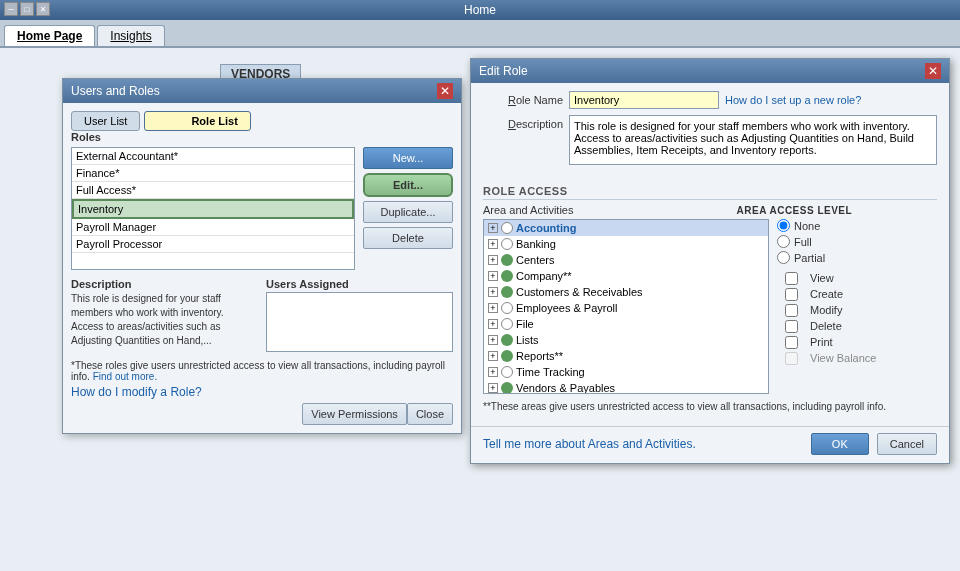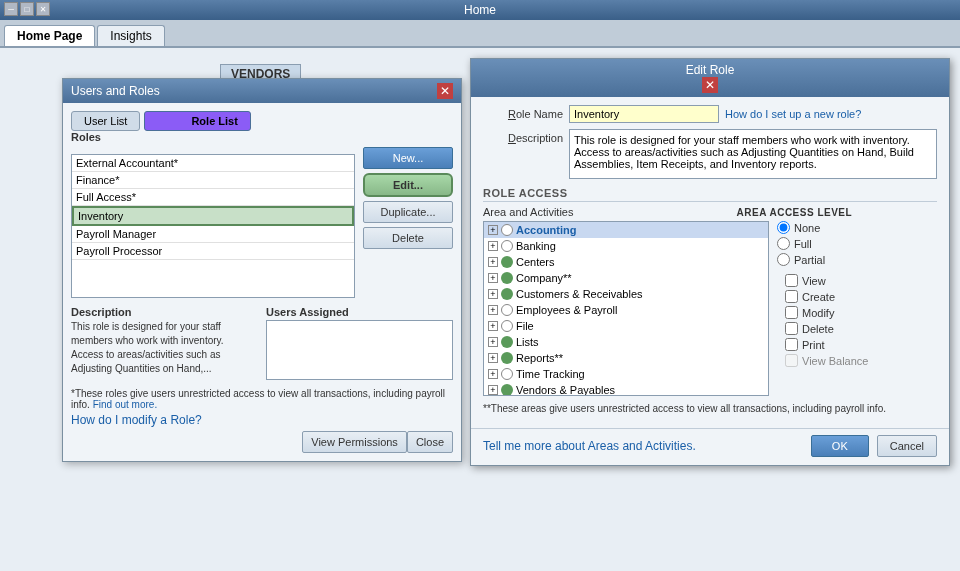--- a/index.html
+++ b/index.html
@@ -53,20 +53,21 @@
     }
     .tab {
       padding: 3px 12px;
       background: #e8eef4;
       border: 1px solid #8a9db0;
       border-bottom: none;
       cursor: pointer;
       font-size: 12px;
       margin-right: 2px;
       border-radius: 3px 3px 0 0;
+      text-decoration: underline;
     }
     .tab.active {
       background: #ffffff;
       font-weight: bold;
     }
 
     
     .main-area {
       background: #e8eef4;
       height: calc(571px - 48px);
@@ -128,21 +129,21 @@
     }
     .dialog-tab-btn {
       padding: 3px 12px;
       border: 1px solid #8a9db0;
       background: #d0dce8;
       cursor: pointer;
       font-size: 11px;
       border-radius: 3px;
     }
     .dialog-tab-btn.active {
-      background: #8b5cf6;
+      background: #fef9c3;
       border-color: #4a6f98;
       font-weight: bold;
       padding-left: 46px;
     }
 
     
     .roles-label {
       font-size: 11px;
       font-weight: bold;
       margin-bottom: 4px;
@@ -152,26 +153,25 @@
       display: flex;
       gap: 8px;
       margin-bottom: 8px;
     }
     .roles-list-container {
       flex: 1;
       position: relative;
     }
     .roles-list {
       width: 100%;
-      height: 144px;
+      height: 123px;
       border: 1px solid #8a9db0;
       background: white;
       overflow-y: auto;
       font-size: 11px;
-      margin-top: 7px;
     }
     .roles-list-item {
       padding: 2px 4px;
       cursor: pointer;
       border-bottom: 1px solid #e0e0e0;
     }
     .roles-list-item.selected {
       background: #c8e0c8;
       border: 2px solid #5a8a5a;
     }
@@ -266,21 +266,20 @@
       box-shadow: 2px 2px 8px rgba(0,0,0,0.4);
     }
     .edit-role-title {
       background: linear-gradient(to bottom, #6a8fb8, #4a6f98);
       color: white;
       padding: 4px 8px;
       font-size: 12px;
       display: flex;
       justify-content: space-between;
       align-items: center;
-      flex-direction: column;
     }
     .edit-role-body {
       padding: 8px 12px;
     }
     .form-row {
       display: flex;
       align-items: flex-start;
       margin-bottom: 6px;
       gap: 6px;
     }
@@ -315,21 +314,21 @@
       padding: 4px;
       font-size: 11px;
       flex: 1;
       height: 50px;
       resize: none;
       font-family: Arial, sans-serif;
     }
 
     
     .role-access-section {
-      margin-top: 8px;
+      margin-top: 20px;
     }
     .role-access-title {
       font-size: 11px;
       font-weight: bold;
       color: #555;
       letter-spacing: 0.5px;
       margin-bottom: 4px;
       border-bottom: 1px solid #c0ccd8;
       padding-bottom: 2px;
     }
@@ -409,22 +408,21 @@
     }
     .radio-label {
       font-size: 11px;
       color: #333;
     }
     .checkbox-group {
       margin-left: 8px;
     }
     .checkbox-item {
       display: flex;
-      align-items: center;
-      gap: 4px;
+      gap: 12px;
       margin-bottom: 3px;
     }
     .checkbox-item input[type="checkbox"] {
       cursor: pointer;
     }
     .checkbox-label {
       font-size: 11px;
       color: #333;
     }
     .checkbox-label.disabled {

